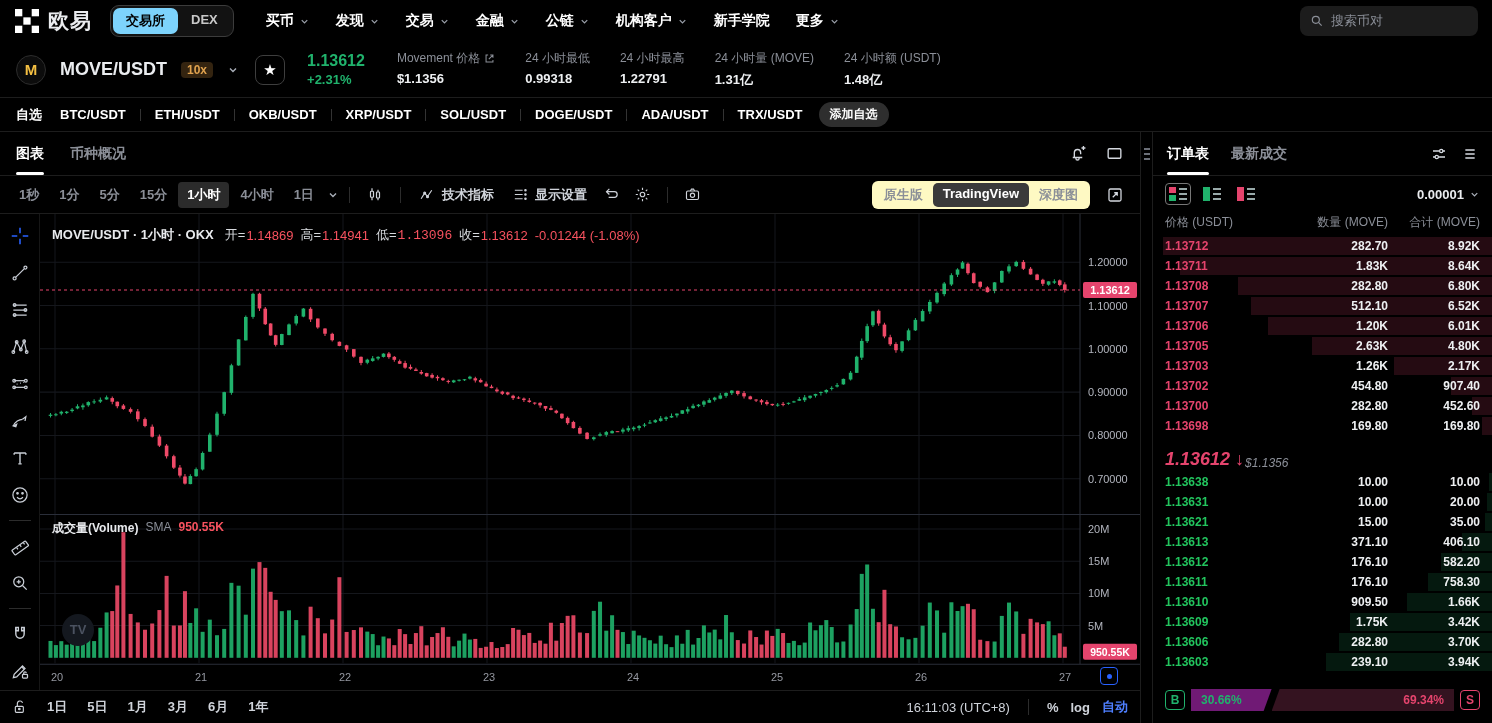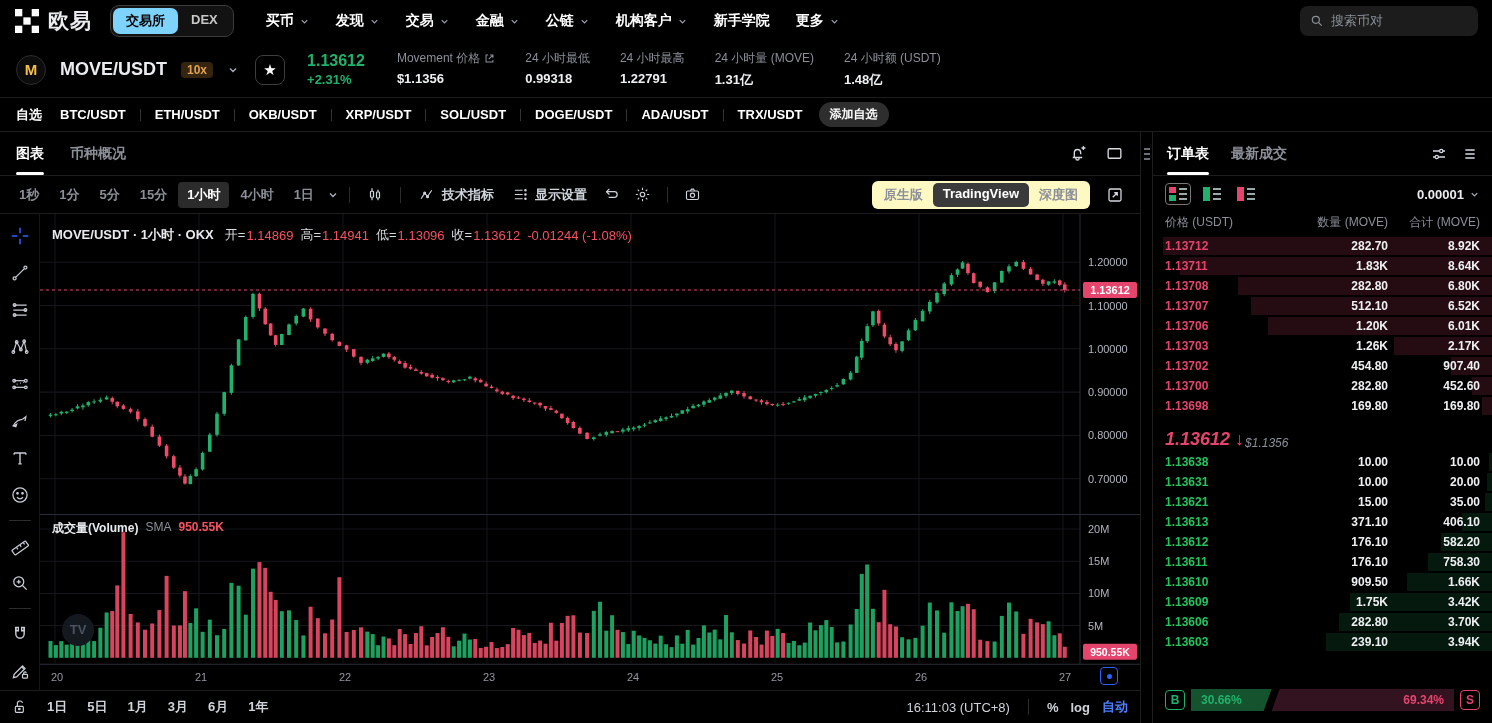--- a/index.html
+++ b/index.html
@@ -118,21 +118,21 @@
   .ob-row.bid .p { color:#22c55e; }
   .ob-row .a,.ob-row .t { color:#eef0f2; }
   .ob-mid { height:32px; display:flex; align-items:flex-end; gap:1px; padding:0 12px; margin:2px 0;font-style:italic; }
   .mid-price { font-size:18px; font-weight:700; color:#e5446d; }
   .mid-usd { font-size:12px; color:#8b8f98; }
   .ob-ratio { margin:auto 12px 12px; display:flex; align-items:center; gap:6px; }
   .rb { width:20px; height:20px; border-radius:4px; display:flex; align-items:center; justify-content:center; font-size:12px; font-weight:700; flex:none; }
   .rb.b { border:1.5px solid #20b26c; color:#20b26c; }
   .rb.s { border:1.5px solid #e5446d; color:#e5446d; }
   .ratio-bar { flex:1; height:22px; display:flex; }
-  .ratio-buy { background:#14532d; color:#20b26c; font-size:12px; font-weight:700; line-height:22px; padding-left:10px;
+  .ratio-buy { background:#701a75; color:#20b26c; font-size:12px; font-weight:700; line-height:22px; padding-left:10px;
     clip-path:polygon(0 0,100% 0,calc(100% - 8px) 100%,0 100%); }
   .ratio-sell { flex:1; background:#341320; color:#e5446d; font-size:12px; font-weight:700; line-height:22px; text-align:right; padding-right:10px;
     clip-path:polygon(8px 0,100% 0,100% 100%,0 100%); }
 </style>
 </head>
 <body>
 
 <div class="nav">
   <div class="brand">
     <svg class="ic" width="26" height="26" viewBox="0 0 26 26">
@@ -1011,21 +1011,21 @@
             <rect x="1043" y="426.92" width="54" height="16" rx="2" fill="#e5446d"></rect>
             <text x="1070" y="438.92" fill="#fff" font-size="10.5" font-weight="700" text-anchor="middle">950.55K</text>
           </svg>
         <div class="ohlc-legend">
           <span class="t">MOVE/USDT · 1小时 · OKX</span>
           <span class="l">开=</span>
             <span class="v" style="margin-left:-6px;">1.14869</span>
           <span class="l">高=</span>
             <span class="v" style="margin-left:-6px;">1.14941</span>
           <span class="l">低=</span>
-            <span class="v" style="margin-left:-6px;">1.13096</span>
+            <span class="v" style="margin-left:-6px;font-family:Liberation Mono, monospace;">1.13096</span>
           <span class="l">收=</span>
             <span class="v" style="margin-left:-6px;">1.13612</span>
           <span class="v">-0.01244 (-1.08%)</span>
         </div>
         <div class="vol-legend">
           <span class="n">成交量(Volume)</span>
           <span class="s">SMA</span>
           <span class="v">950.55K</span>
         </div>
         <div class="tv-mark">TV</div>
@@ -1148,20 +1148,26 @@
           <span class="a c-amt">512.10</span>
           <span class="t c-tot">6.52K</span>
         </div>
         <div class="ob-row ask">
           <div class="depth" style="width: 66%;"></div>
           <span class="p c-price">1.13706</span>
           <span class="a c-amt">1.20K</span>
           <span class="t c-tot">6.01K</span>
         </div>
         <div class="ob-row ask">
+          <div class="depth" style="width: 53%;"></div>
+          <span class="p c-price">1.13705</span>
+          <span class="a c-amt">2.63K</span>
+          <span class="t c-tot">4.80K</span>
+        </div>
+        <div class="ob-row ask">
           <div class="depth" style="width: 29%;"></div>
           <span class="p c-price">1.13703</span>
           <span class="a c-amt">1.26K</span>
           <span class="t c-tot">2.17K</span>
         </div>
         <div class="ob-row ask">
           <div class="depth" style="width: 12%;"></div>
           <span class="p c-price">1.13702</span>
           <span class="a c-amt">454.80</span>
           <span class="t c-tot">907.40</span>

